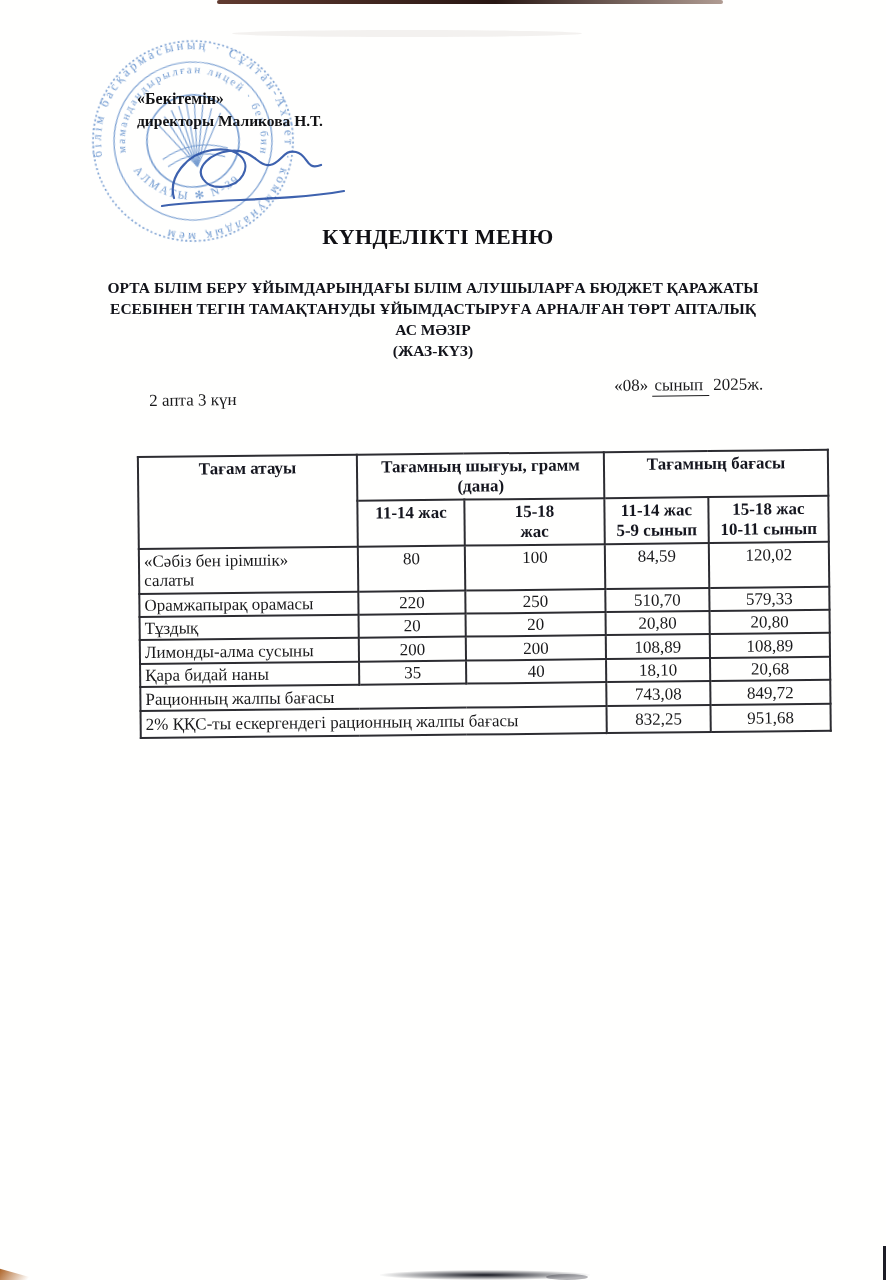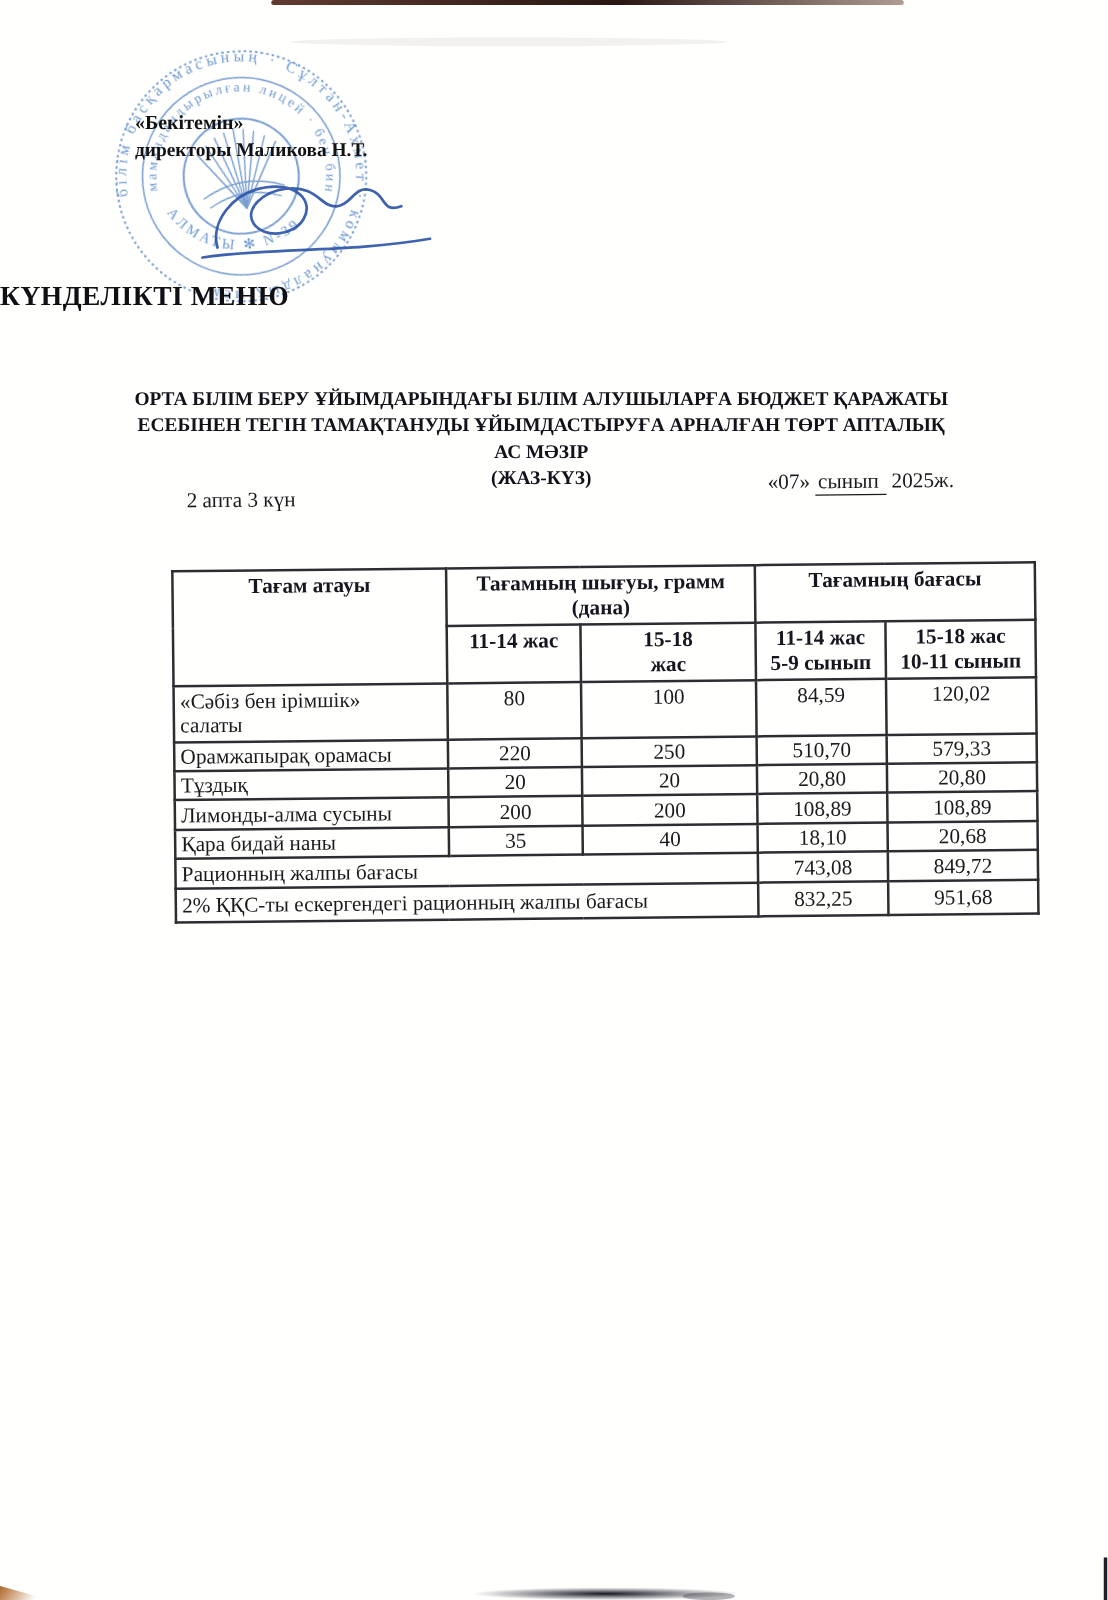--- a/index.html
+++ b/index.html
@@ -19,33 +19,33 @@
   .bottom-smudge{left:380px;top:1270px;width:210px;height:10px;
     background:radial-gradient(ellipse at center,rgba(10,12,22,.95) 0%,rgba(10,12,22,0) 72%);}
   .bottom-smudge2{left:546px;top:1274px;width:42px;height:6px;border-radius:50%;
     background:rgba(40,40,52,.35);}
   .corner-left{left:0;top:1265px;width:40px;height:15px;
     background:linear-gradient(125deg,#a85a1a,rgba(168,90,26,0) 75%);
     clip-path:polygon(0 25%,100% 100%,0 100%);}
   .edge-right{left:883px;top:1246px;width:3px;height:34px;background:#1d1d26;}
 
   
-  .approval{left:108px;top:88px;width:290px;font-size:15.5px;line-height:22px;
+  .approval{left:137px;top:88px;width:290px;font-size:15.5px;line-height:22px;
     font-weight:600;color:#121214;}
   .approval .l1{font-weight:700;font-size:16px;}
 
   
   .stamp{left:86px;top:34px;}
   .signature{left:158px;top:136px;}
 
   
-  .title{left:0;top:224px;width:876px;font-weight:700;
+  .title{left:0;top:224px;width:876px;text-align:center;font-weight:700;
     font-size:22px;letter-spacing:.4px;color:#101014;}
   .subtitle{left:0;top:277px;width:866px;text-align:center;font-weight:700;
-    font-size:15.5px;line-height:21px;white-space:pre-line;color:#12131a;margin-top:32px;}
+    font-size:15.5px;line-height:21px;white-space:pre-line;color:#12131a;}
 
   
   .tilt{left:0;top:0;width:886px;height:1280px;transform:rotate(-0.6deg);
     transform-origin:140px 470px;}
   .week{left:150px;top:391px;font-size:17px;}
   .dateline{left:615px;top:381px;font-size:17px;}
   .dateline .u{border-bottom:1.5px solid #1a1a1c;padding:0 6px 1px 2px;}
 
   
   table.menu{position:absolute;left:137px;top:456px;border-collapse:collapse;
@@ -130,21 +130,21 @@
 <div class="abs subtitle">ОРТА БІЛІМ БЕРУ ҰЙЫМДАРЫНДАҒЫ БІЛІМ АЛУШЫЛАРҒА БЮДЖЕТ ҚАРАЖАТЫ
 ЕСЕБІНЕН ТЕГІН ТАМАҚТАНУДЫ ҰЙЫМДАСТЫРУҒА АРНАЛҒАН ТӨРТ АПТАЛЫҚ
 АС МӘЗІР
 (ЖАЗ-КҮЗ)</div>
 
 <div class="abs tilt">
 
   <div class="abs week">2 апта 3 күн</div>
 
   <div class="abs dateline">
-    <span>«07»</span>
+    <span>«08»</span>
     <span class="u">сынып</span>
     <span>2025ж.</span>
   </div>
 
   <table class="menu">
     <colgroup>
         <col style="width:219px">
         <col style="width:107px">
         <col style="width:140px">
         <col style="width:104px">

